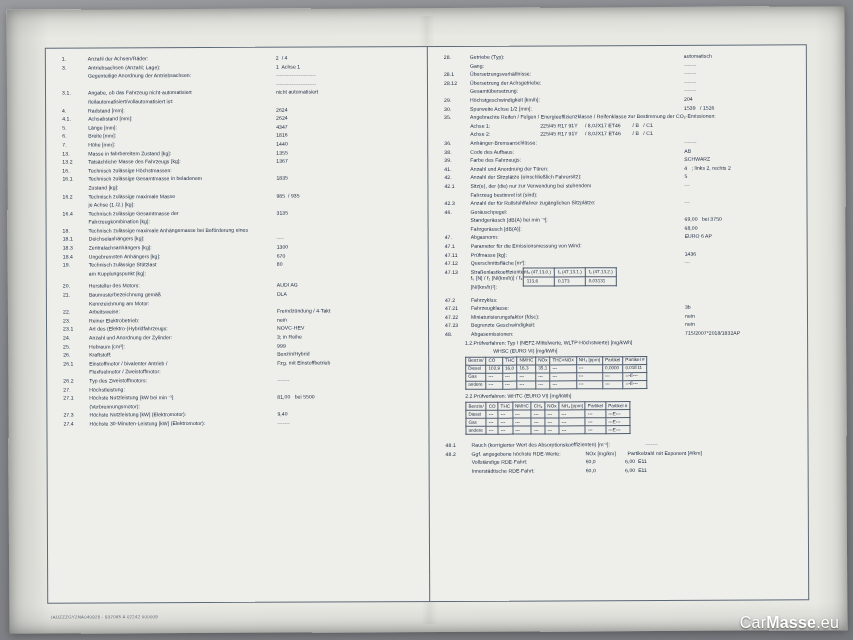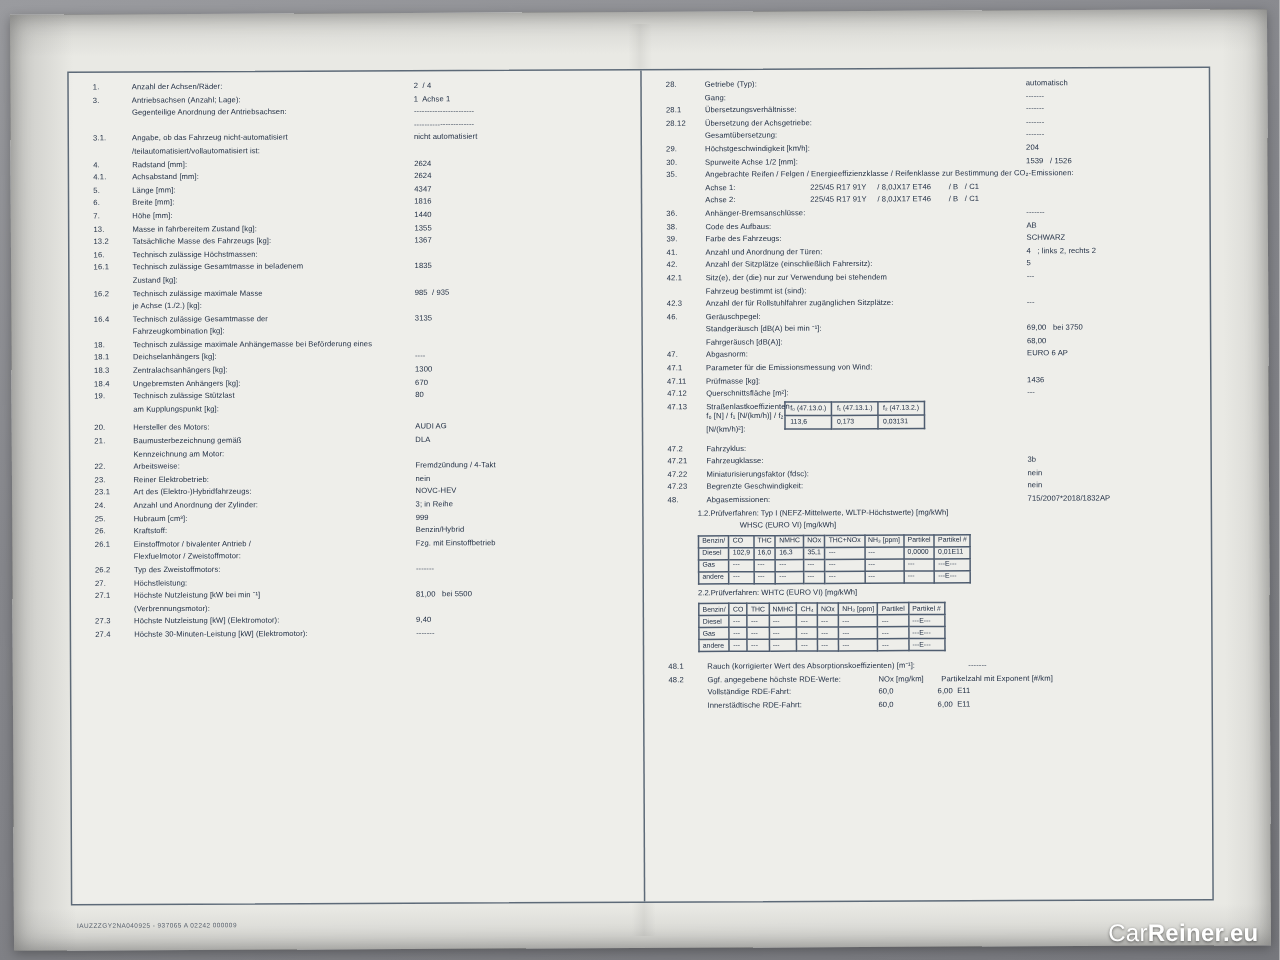--- a/index.html
+++ b/index.html
@@ -149,21 +149,21 @@
   
   #watermark {
     position: absolute;
     right: 14px;
     bottom: 8px;
     color: #ffffff;
     font-size: 16px;
     letter-spacing: .2px;
     text-shadow: 0 1px 2px rgba(0,0,0,.55);
   }
-  #watermark .suffix { font-weight: bold; text-align: right; }
+  #watermark .suffix { font-weight: normal; text-align: right; }
   #watermark .brand { font-weight: bold; }
 
   
   #fold {
     position: absolute;
     left: 412px; top: 8px;
     width: 16px; height: 608px;
     background: linear-gradient(90deg, rgba(0,0,0,0), rgba(0,0,0,.06), rgba(0,0,0,0));
     pointer-events: none;
   }
@@ -662,14 +662,14 @@
           <span class="num"></span>
           <span class="lbl" style="flex:0 0 110px">Innerstädtische RDE-Fahrt:</span>
           <span class="val" style="flex:1 1 auto">60,0                    6,00  E11</span>
         </div>
       </div>
     </div>
 
     <div id="smallprint">IAUZZZGY2NA040925 - 937065 A 02242    000009</div>
   </div>
 
-  <div id="watermark"><span>Car</span><span class="brand">Reiner</span><span class="suffix">.eu</span></div>
+  <div id="watermark"><span>Car</span><span class="brand">Masse</span><span class="suffix">.eu</span></div>
 </div>
 
 </body></html>

